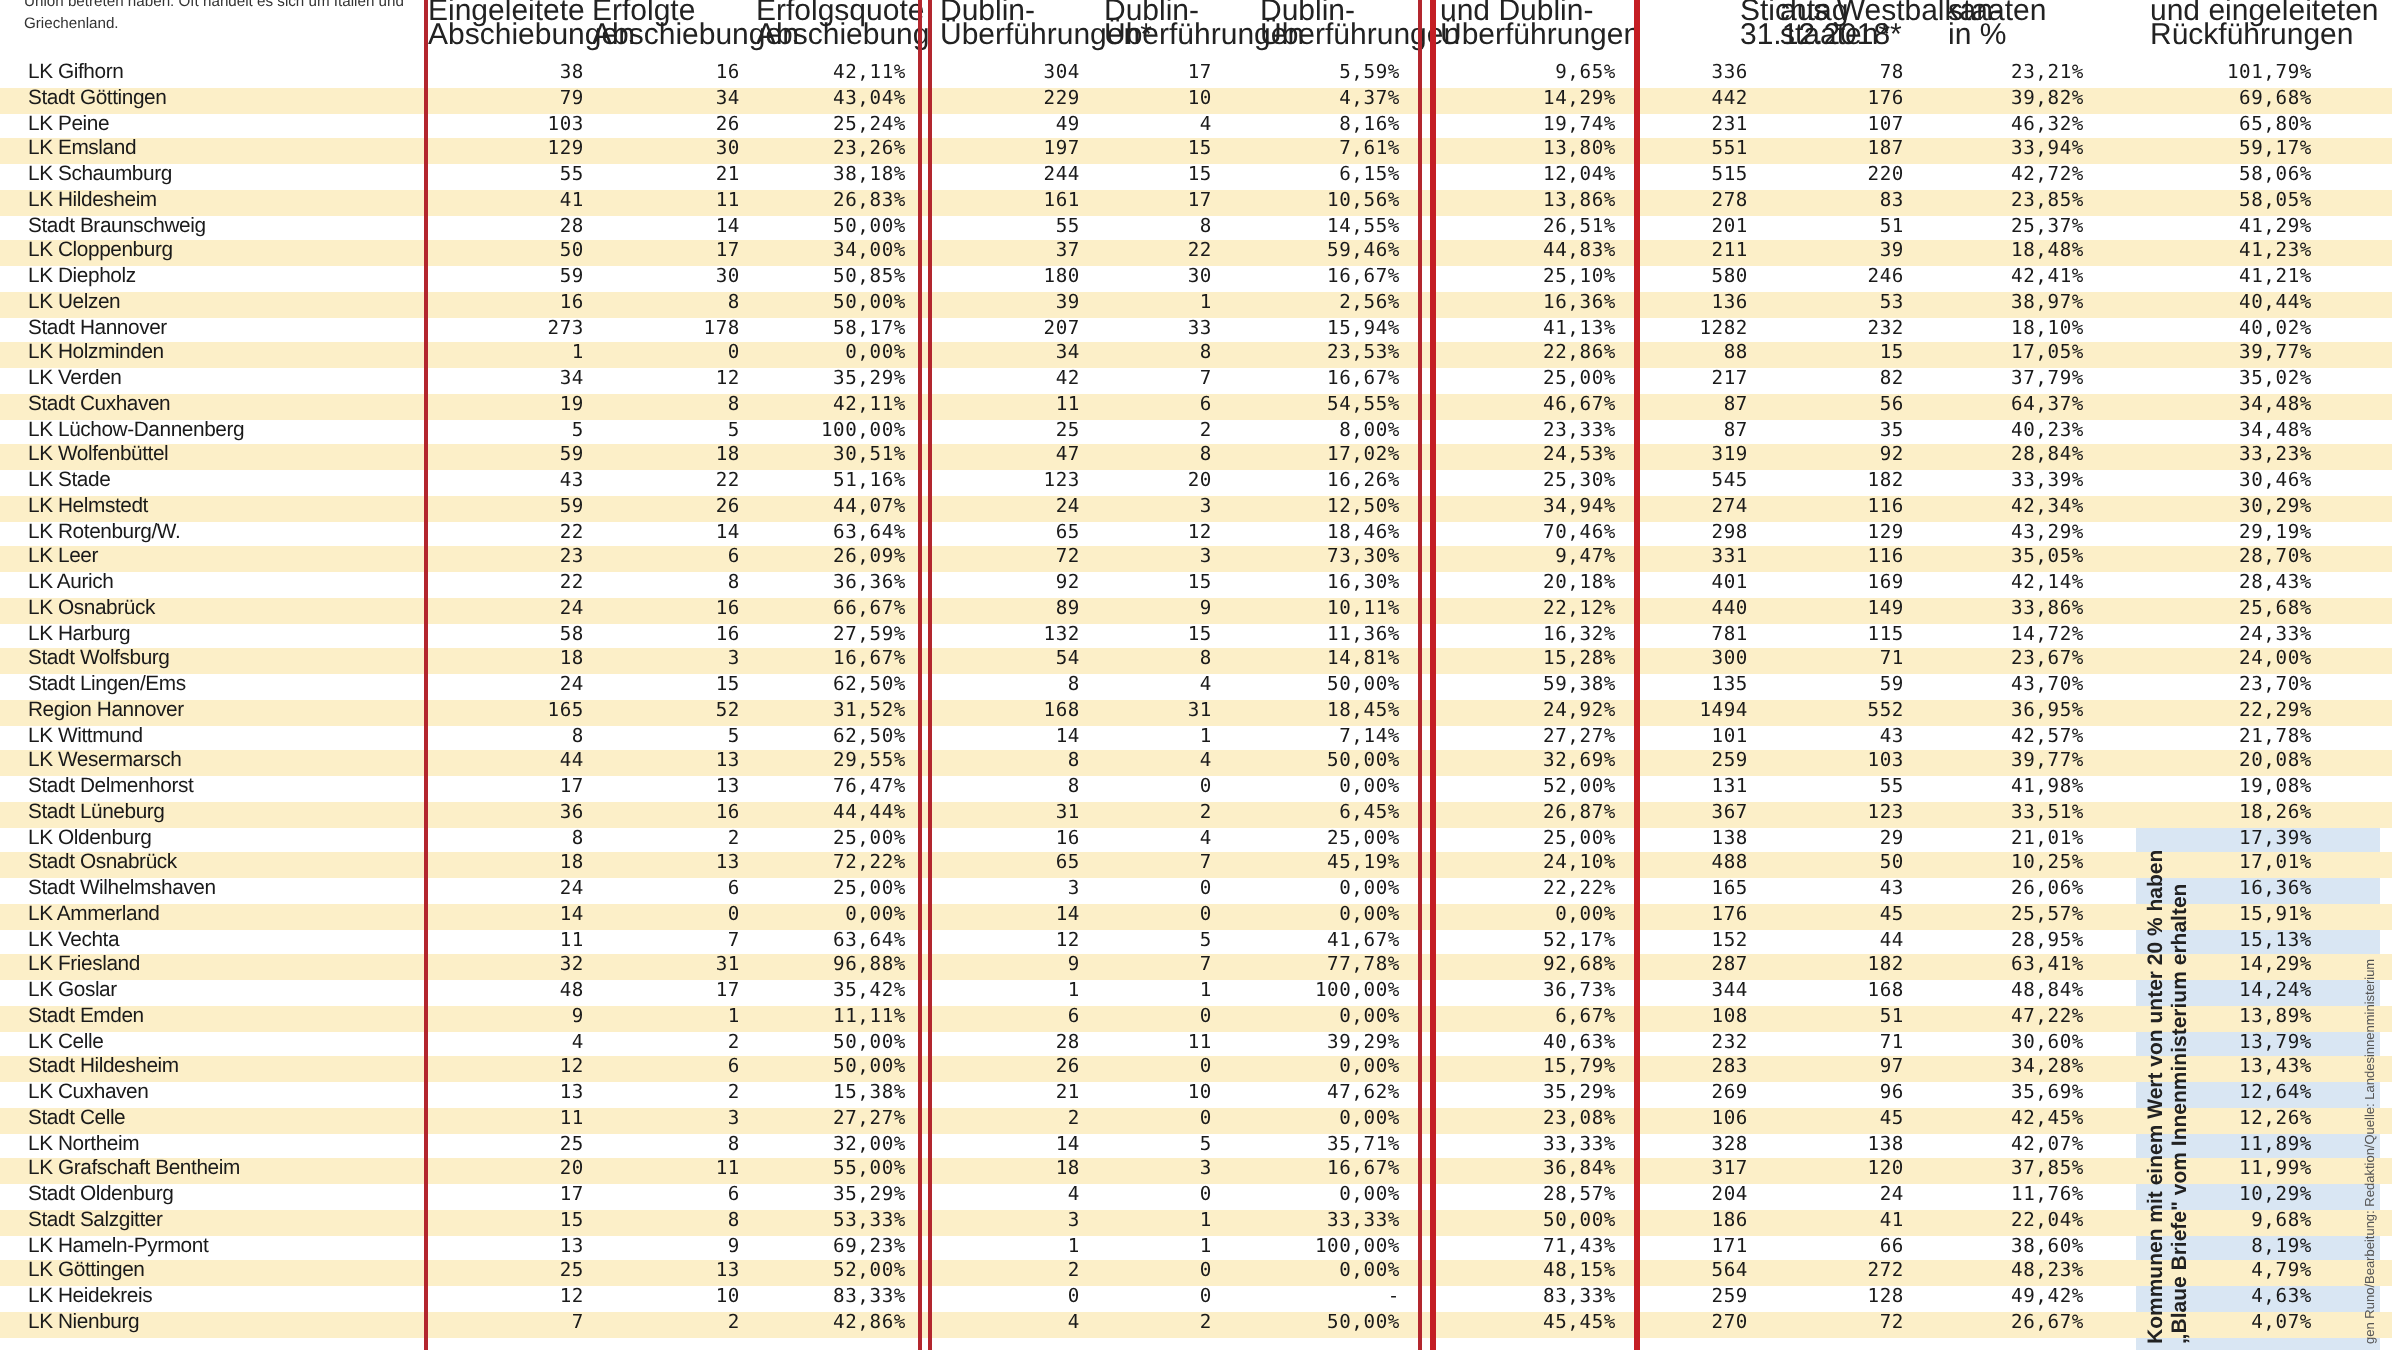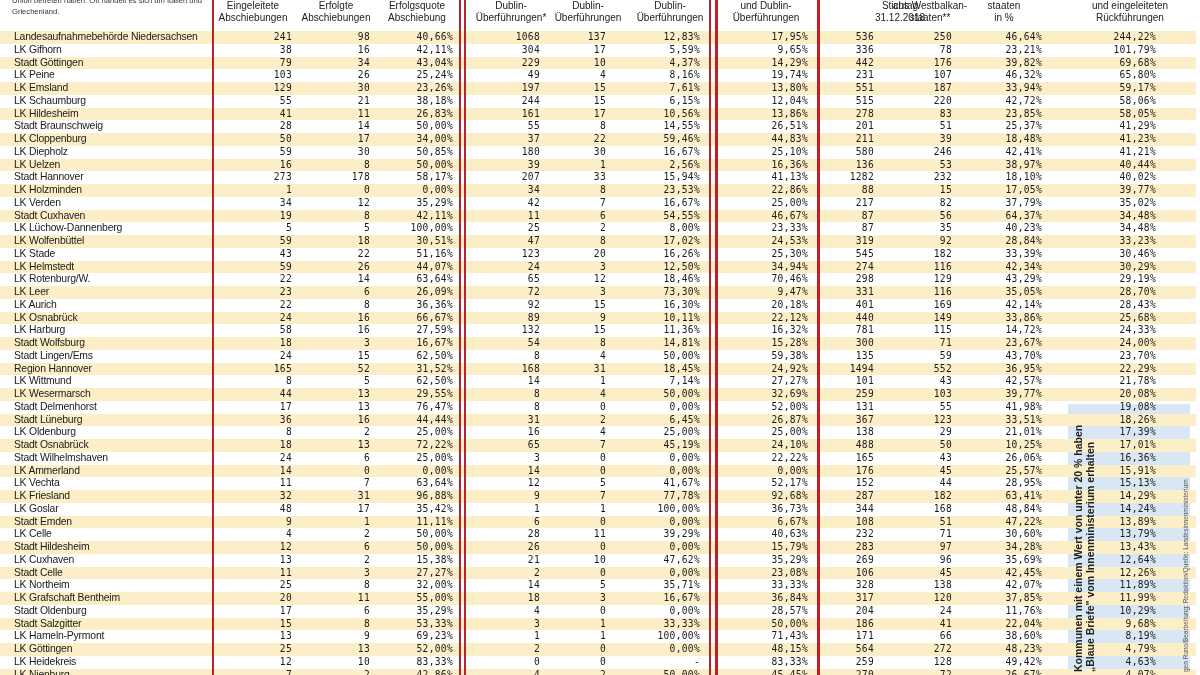--- a/index.html
+++ b/index.html
@@ -1,19 +1,19 @@
 <!DOCTYPE html>
 <html><head>
 <meta charset="utf-8">
 <style>
   html,body{margin:0;padding:0;}
   body{width:1200px;height:675px;overflow:hidden;background:#ffffff;position:relative;
        font-family:"Liberation Sans",sans-serif;color:#1a1a1a;}
   .intro{position:absolute;left:12px;top:-4px;width:195px;font-size:7.6px;line-height:10.5px;color:#333;}
-  .hdr{position:absolute;top:0;font-size:10px;line-height:12px;text-align:center;color:#222;white-space:nowrap;}
+  .hdr{position:absolute;top:0;font-size:15px;line-height:12px;color:#222;white-space:nowrap;}
   .rows{position:absolute;left:0;top:31px;width:1200px;}
   .row{position:relative;height:12.75px;width:1196px;}
   .row.odd{background:#fcefc8;}
   .cell{position:absolute;top:0;height:12.75px;line-height:12.75px;font-size:10.2px;white-space:nowrap;}
   .name{left:14px;font-family:"Liberation Sans",sans-serif;font-size:10.4px;letter-spacing:-0.2px;}
   .num{font-family:"DejaVu Sans Mono","Liberation Mono",monospace;font-size:9.6px;text-align:right;letter-spacing:0.3px;}
   .vline{position:absolute;top:0;height:675px;width:1.5px;background:#b3262e;}
   .vline.thick{width:2.5px;background:#c41e24;}
   .bluebox{position:absolute;left:1068px;top:404px;width:122px;height:271px;background:#d9e6f3;}
   .rotnote{position:absolute;left:1072px;top:672px;transform-origin:0 0;transform:rotate(-90deg);
@@ -80,34 +80,20 @@
     </div>
   <div class="hdr" style="left:1075px;width:110px;">
       <div>und eingeleiteten</div>
       <div>Rückführungen</div>
     </div>
 </div>
 
 <div class="bluebox"></div>
 
 <div class="rows" id="rows">
-    <div class="row odd">
-      <div class="cell name">Landesaufnahmebehörde Niedersachsen</div>
-      <div class="cell num c1">241</div>
-      <div class="cell num c2">98</div>
-      <div class="cell num c3">40,66%</div>
-      <div class="cell num c4">1068</div>
-      <div class="cell num c5">137</div>
-      <div class="cell num c6">12,83%</div>
-      <div class="cell num c7">17,95%</div>
-      <div class="cell num c8">536</div>
-      <div class="cell num c9">250</div>
-      <div class="cell num c10">46,64%</div>
-      <div class="cell num c11">244,22%</div>
-    </div>
     <div class="row">
       <div class="cell name">LK Gifhorn</div>
       <div class="cell num c1">38</div>
       <div class="cell num c2">16</div>
       <div class="cell num c3">42,11%</div>
       <div class="cell num c4">304</div>
       <div class="cell num c5">17</div>
       <div class="cell num c6">5,59%</div>
       <div class="cell num c7">9,65%</div>
       <div class="cell num c8">336</div>

